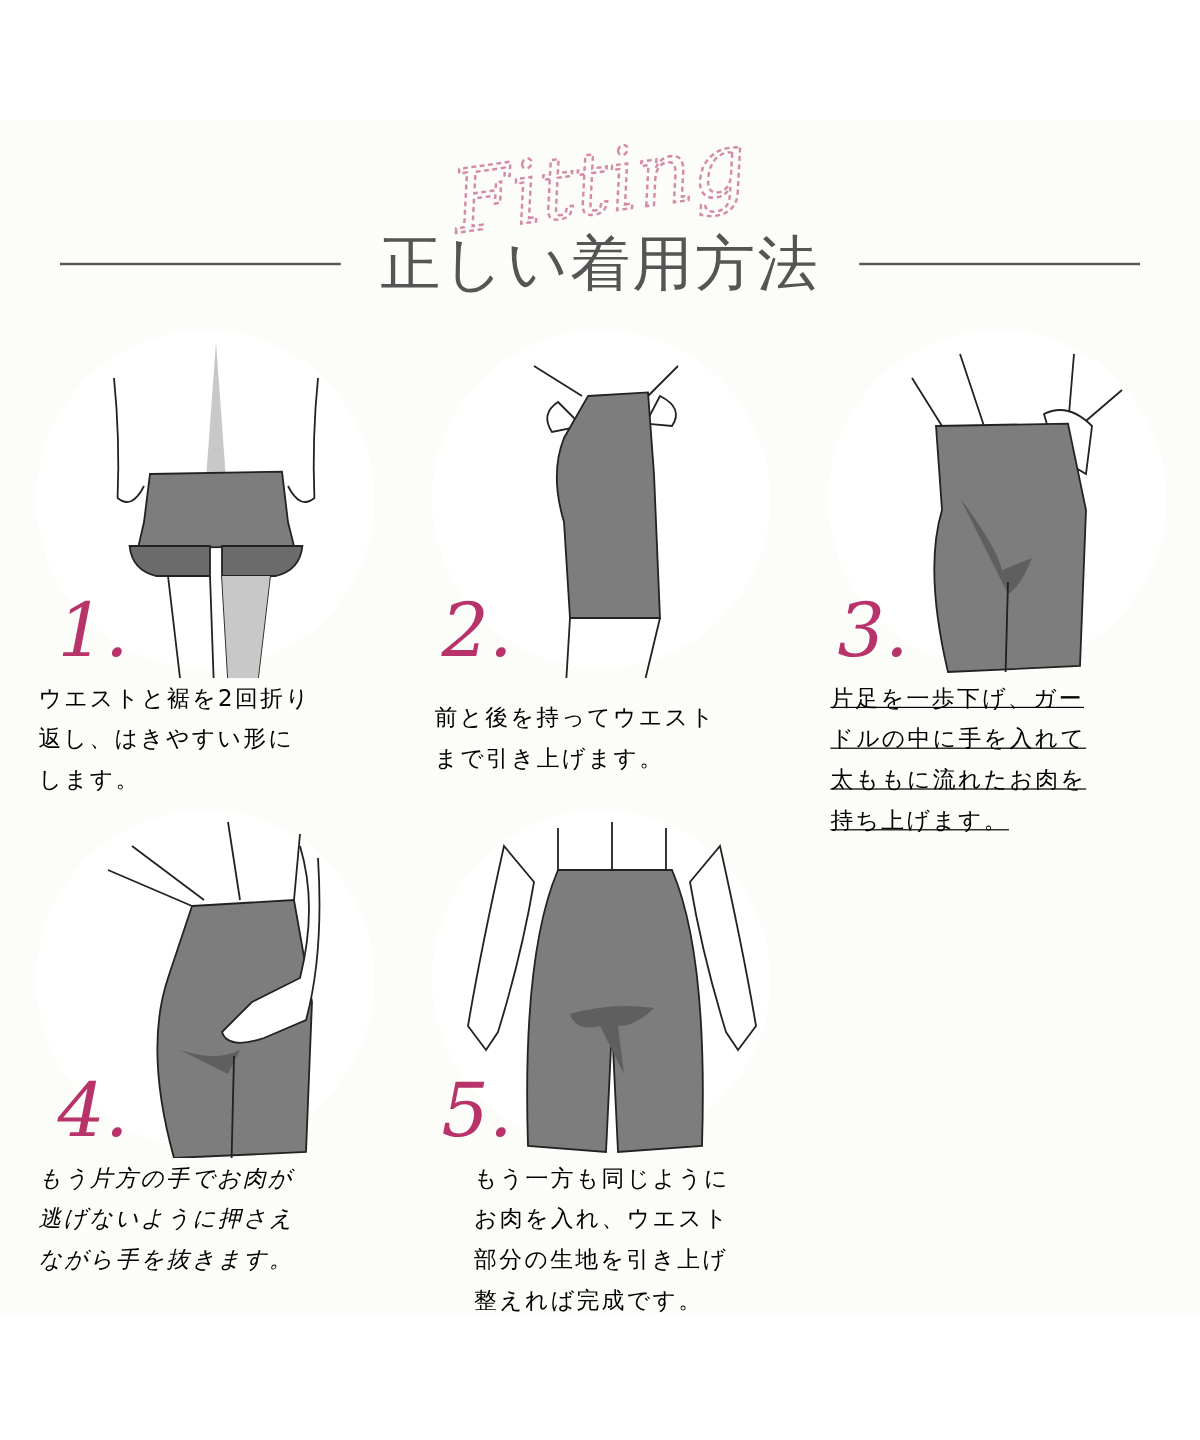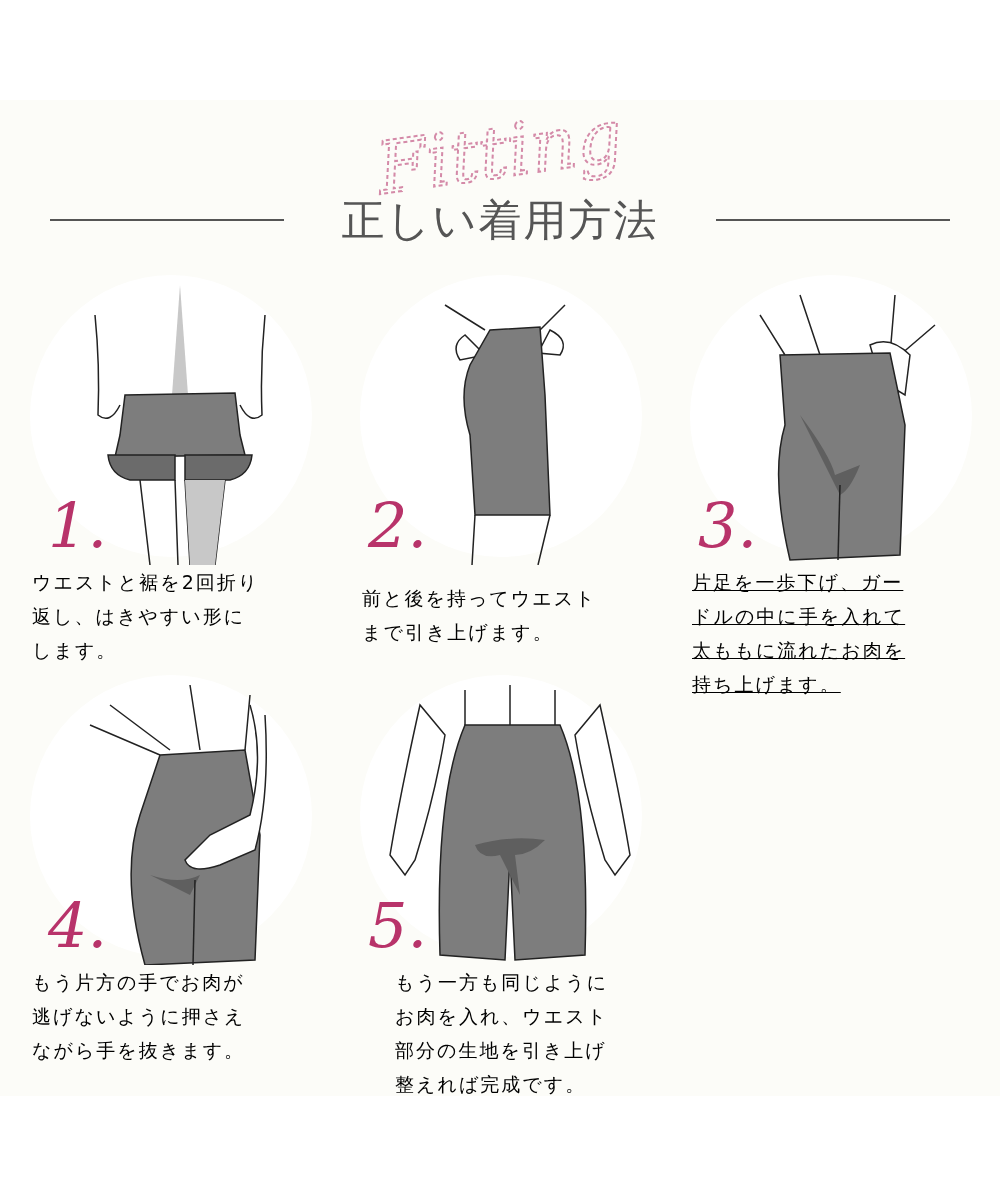--- a/index.html
+++ b/index.html
@@ -13,21 +13,21 @@
       background: #fcfcf8;
     }
     .script-title {
       position: absolute; left: 350px; top: 105px; width: 300px; height: 100px;
     }
     .rule { position: absolute; top: 219px; height: 2px; background: #555555; }
     .rule.left { left: 50px; width: 234px; }
     .rule.right { left: 716px; width: 234px; }
     .heading {
       position: absolute; left: 284px; top: 190px; width: 432px; text-align: center;
-      font-family: "DejaVu Serif", serif; font-size: 43px; color: #555555;
+      font-family: "DejaVu Serif", serif; font-size: 50px; color: #555555;
       letter-spacing: 2px; line-height: 60px;
     }
     .step { position: absolute; width: 330px; height: 420px; }
     .circle {
       position: absolute; width: 282px; height: 282px; border-radius: 50%;
       background: #ffffff;
     }
     .illus { position: absolute; }
     .num {
       position: absolute; font-family: "DejaVu Serif", serif; font-style: italic;
@@ -102,21 +102,21 @@
 <div class="step" style="left:20px; top:665px;">
   <div class="circle" style="left:10px; top:10px;"></div>
   <svg class="illus" style="left:60px; top:10px;" width="200" height="290" viewBox="0 0 200 290">
     <path d="M10 50 L80 80 M30 30 L90 75 M110 10 L120 75 M170 20 L165 75" stroke="#222" stroke-width="1.5"></path>
     <path d="M80 80 L165 75 L180 160 L175 285 L65 290 Q40 200 60 140 Z" fill="#7d7d7d" stroke="#222" stroke-width="1.5"></path>
     <path d="M70 200 Q100 210 120 200 L110 220 Z" fill="#5f5f5f"></path>
     <path d="M170 30 Q185 80 170 140 L130 160 L105 185 Q110 200 140 190 L175 175 Q190 120 185 40" fill="#fff" stroke="#222" stroke-width="1.5"></path>
     <path d="M115 205 L113 290" stroke="#222" stroke-width="1.5"></path>
   </svg>
   <div class="num" style="left:28px; top:230px;">4.</div>
-  <div class="desc" style="left:12px; top:300px; width:300px;">もう片方の手でお肉が
+  <div class="desc" style="left:12px; top:300px; width:300px;font-style:italic;">もう片方の手でお肉が
 逃げないように押さえ
 ながら手を抜きます。</div>
 </div>
 
 <div class="step" style="left:350px; top:665px;">
   <div class="circle" style="left:10px; top:10px;"></div>
   <svg class="illus" style="left:30px; top:10px;" width="260" height="290" viewBox="0 0 260 290">
     <path d="M85 15 L85 50 M130 10 L130 50 M175 15 L175 50" stroke="#222" stroke-width="1.5"></path>
     <path d="M40 30 Q20 120 10 180 L25 200 L35 185 Q55 120 65 60 Z" fill="#fff" stroke="#222" stroke-width="1.5"></path>
     <path d="M220 30 Q240 120 250 180 L235 200 L225 185 Q205 120 195 60 Z" fill="#fff" stroke="#222" stroke-width="1.5"></path>

